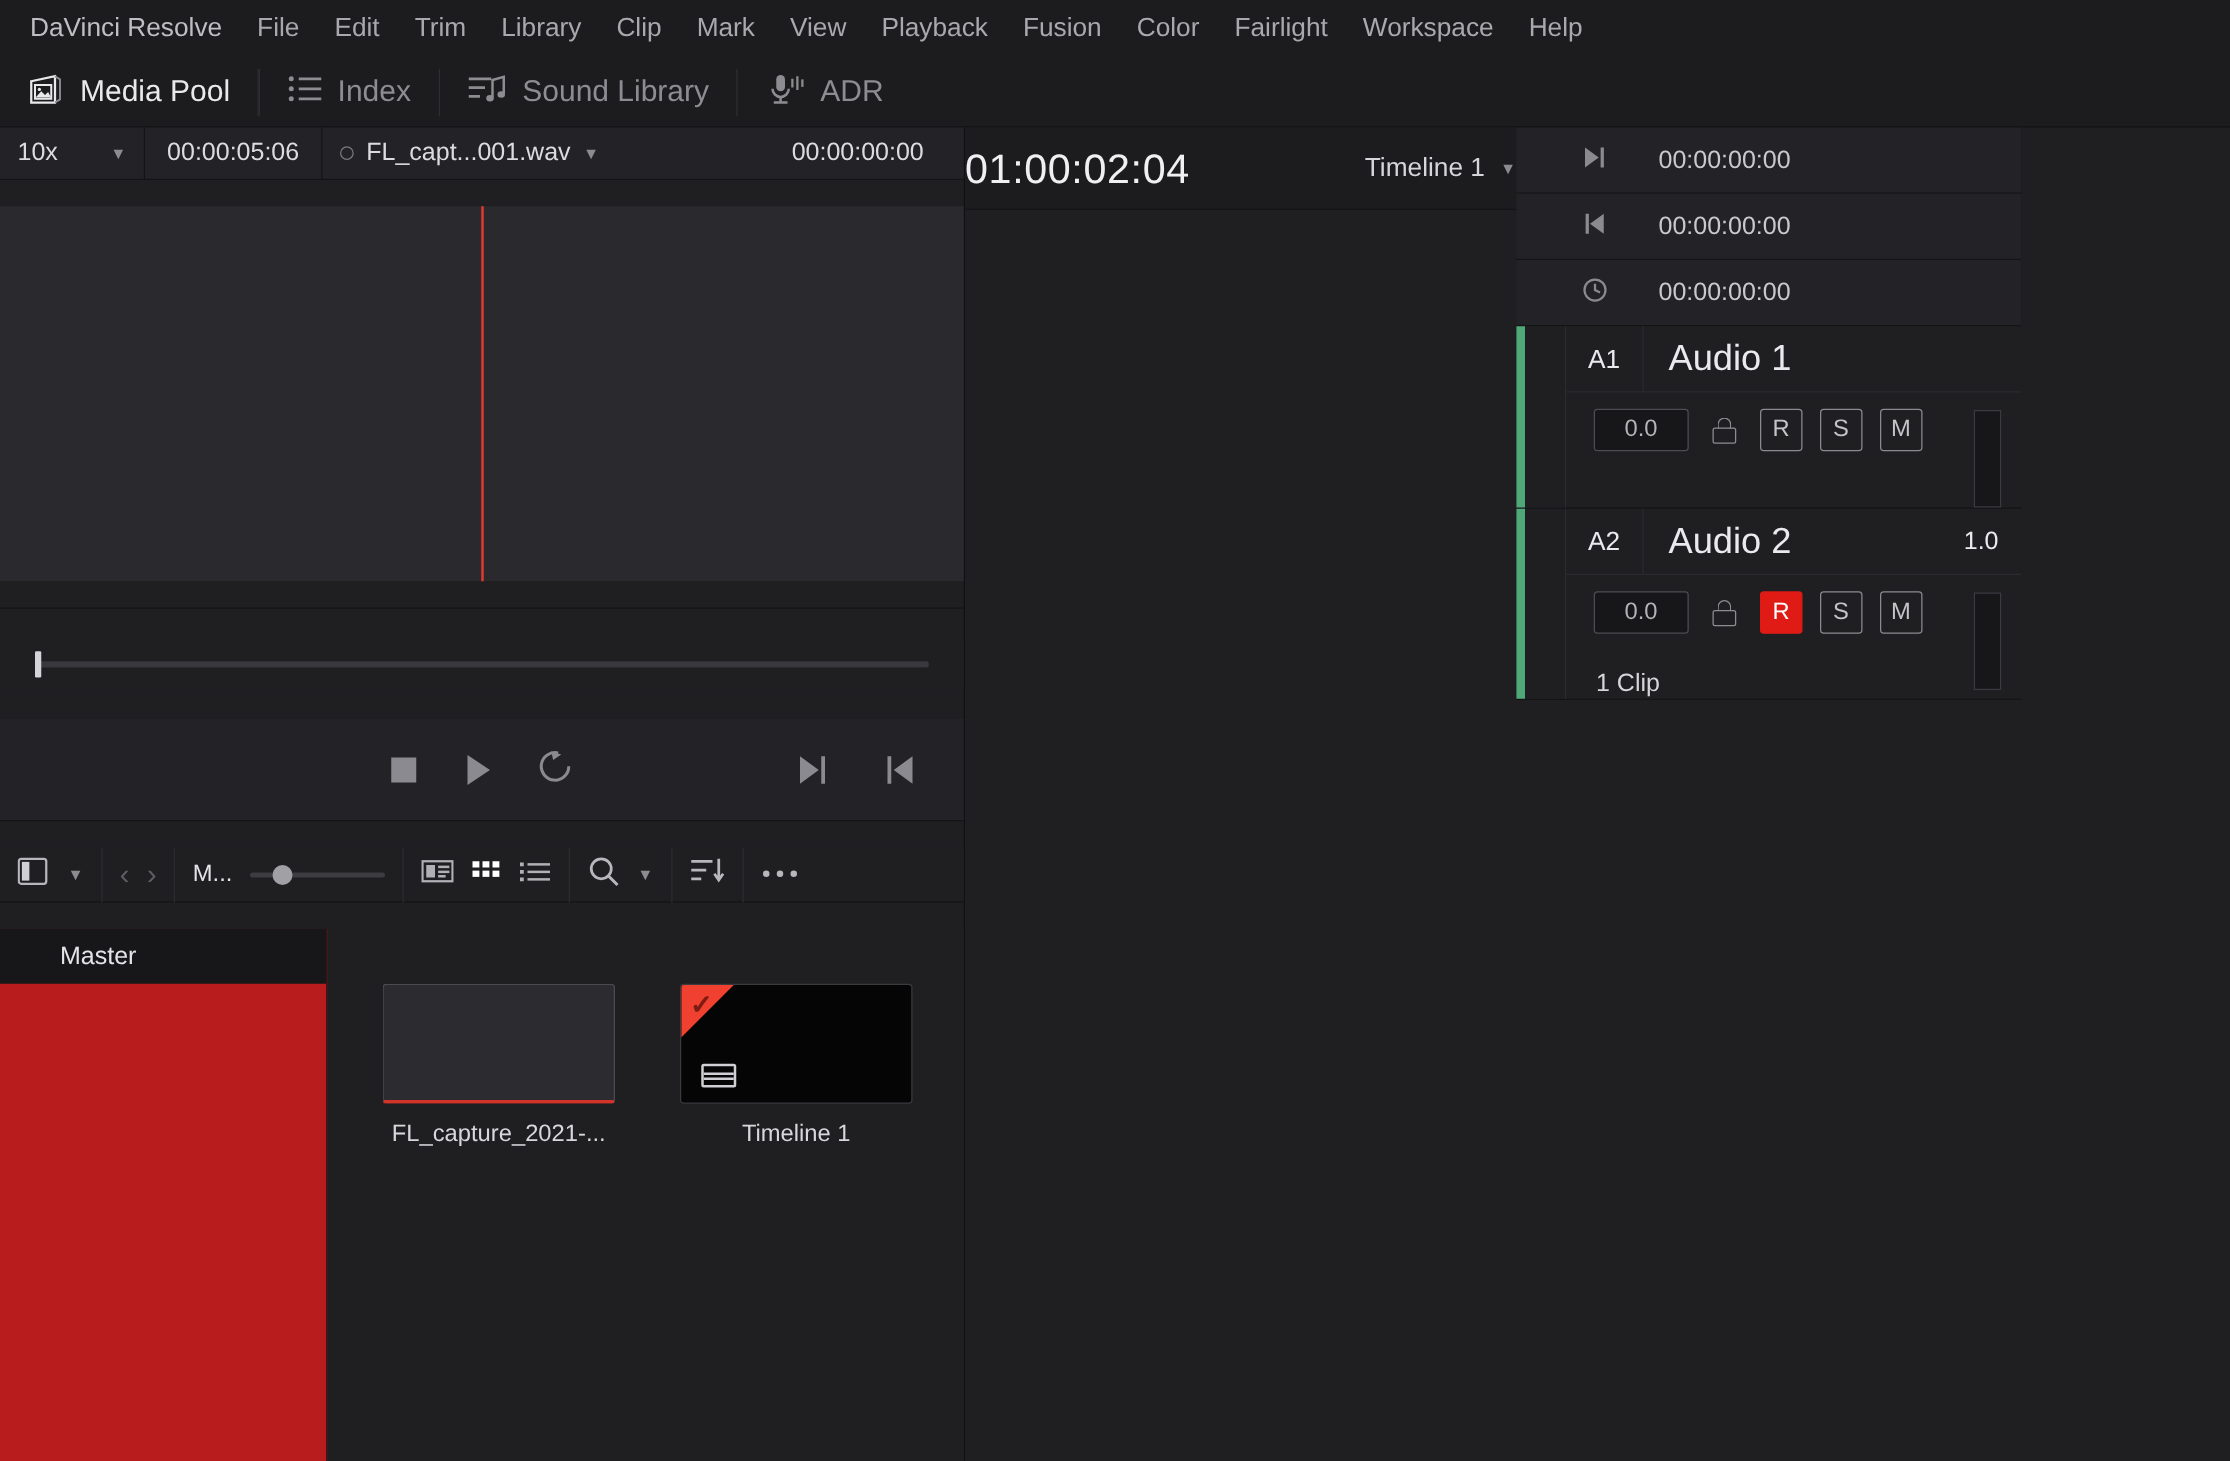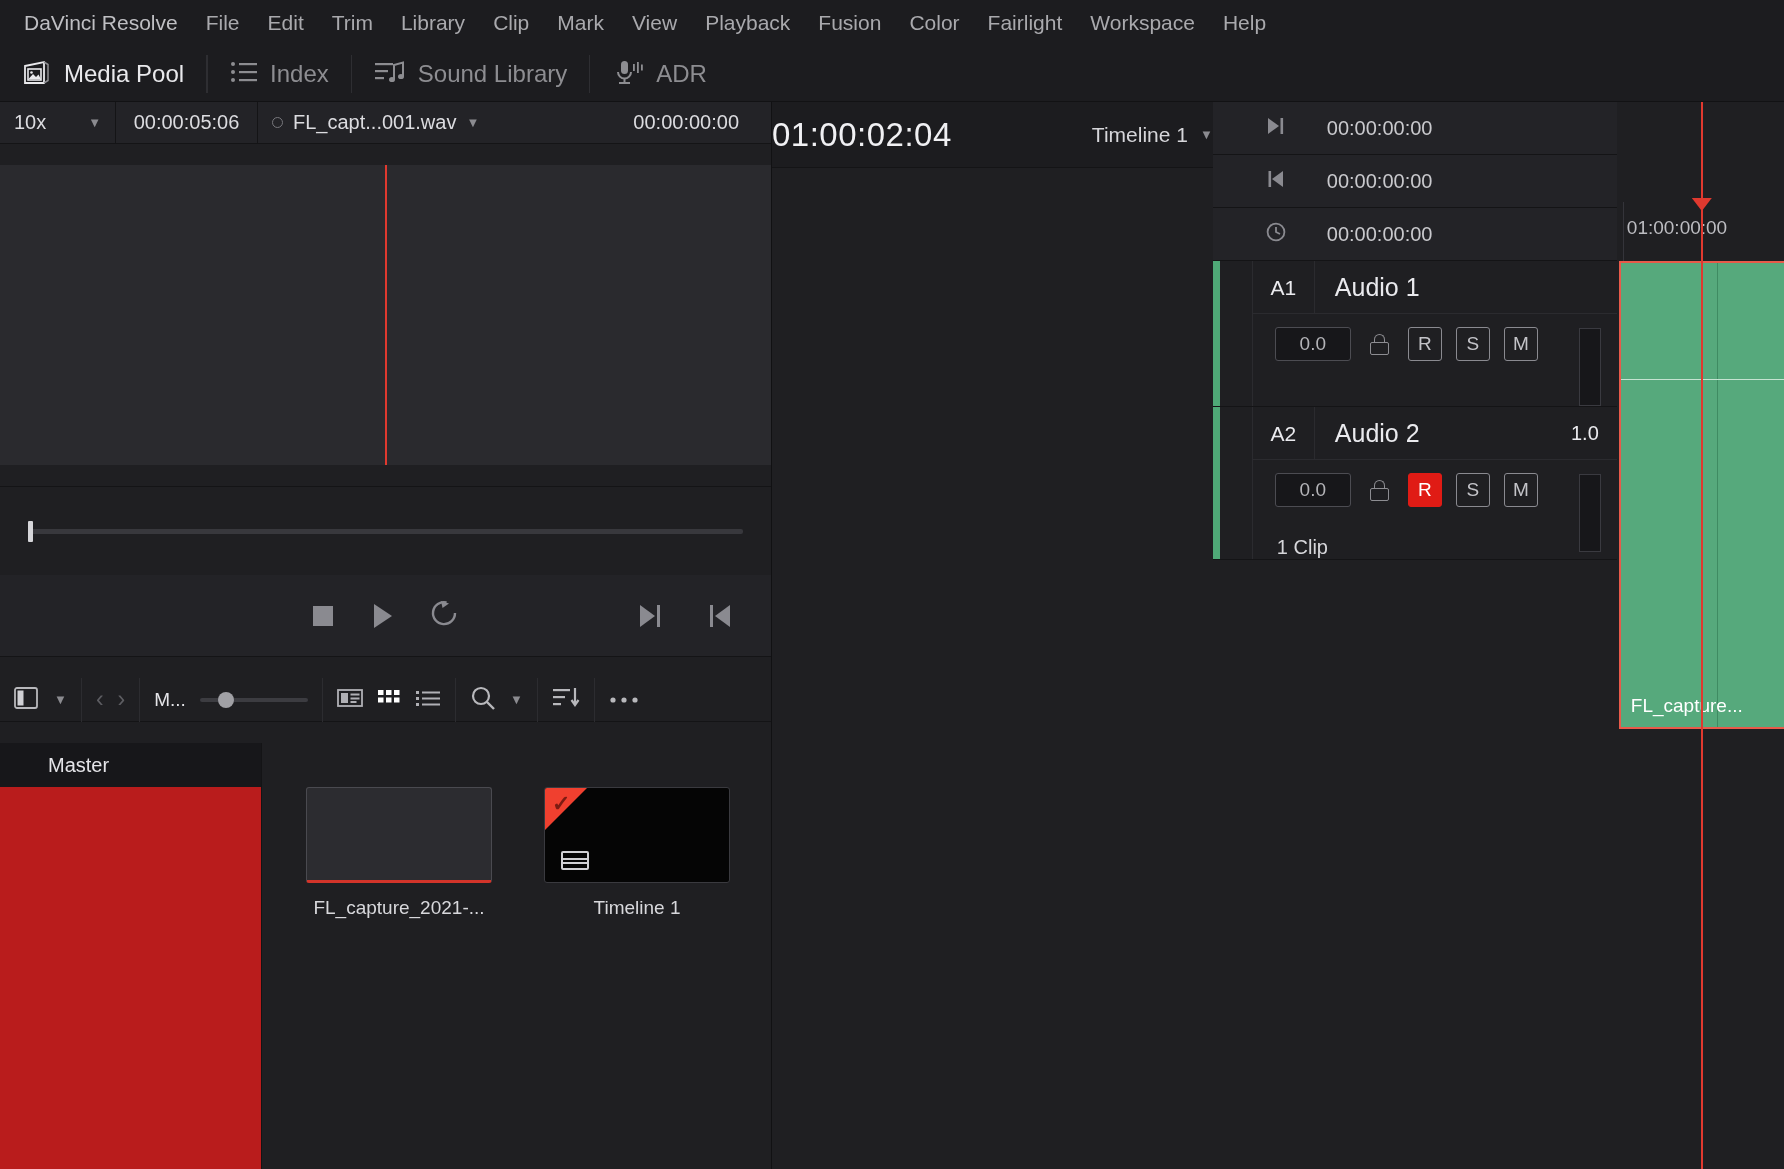--- a/index.html
+++ b/index.html
@@ -155,21 +155,21 @@
 
   .trkwrap { display: flex; border-bottom: 1px solid #141416; }
   .trkcolor { width: 7px; background: #4fa877; }
   .trkgap { width: 33px; background: #1f1f22; border-right: 1px solid #2b2b2f; }
   .trkmain { flex: 1; display: flex; flex-direction: column; }
   .trktop { height: 53px; display: flex; align-items: center;
             border-bottom: 1px solid #2b2b2f; }
   .trktop .num { width: 62px; text-align: center; font-size: 21px;
                  color: #eaeaee; border-right: 1px solid #2b2b2f;
                  height: 53px; line-height: 53px; }
-  .trktop .nm { padding-left: 20px; font-size: 25px; color: #eaeaee; }
+  .trktop .nm { padding-left: 20px; font-size: 29px; color: #eaeaee; }
   .trktop .rv { margin-left: auto; padding-right: 18px;
                 font-size: 20px; color: #eaeaee; }
   .trkbot { height: 60px; display: flex; align-items: center;
             padding-left: 22px; gap: 14px; }
   .gainfield { width: 76px; height: 34px; background: #17171a;
                border: 1px solid #4c4c52; border-radius: 3px;
                display: flex; align-items: center; justify-content: center;
                font-size: 19px; color: #b4b4b8; }
   .lockicon { width: 19px; height: 21px; position: relative; margin: 0 5px; }
   .lockicon .body { position: absolute; bottom: 0; left: 0;
@@ -548,33 +548,15 @@
                   <span class="sqbtn">M</span>
                 </div>
                 <div class="trkclip">1 Clip</div>
               </div>
               <div class="meter"></div>
             </div>
           </div>
         </div>
       </div>
 
-      <div id="tlcontent">
-        <div id="tlruler">
-          <div class="rulertick" style="left:6px"></div>
-          <div class="rulertick" style="left:240px"></div>
-          <div class="rulermark" style="left:10px">01:00:00:00</div>
-          <div class="rulermark" style="left:244px">01:00:06:00</div>
-        </div>
-
-        <div id="tlclip">
-          <div class="vsplit"></div>
-          <div class="split"></div>
-          <div class="cname">FL_capture...</div>
-        </div>
-
-        <div id="tl-playhead">
-          <div id="tl-playhead-head"></div>
-        </div>
-      </div>
     </div>
   </div>
 </div>
 
 </body></html>

